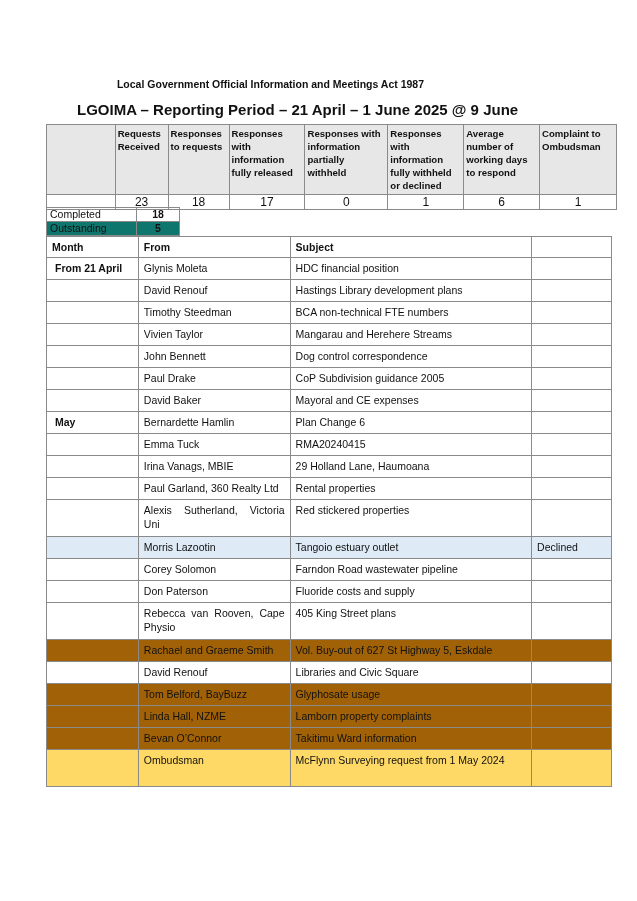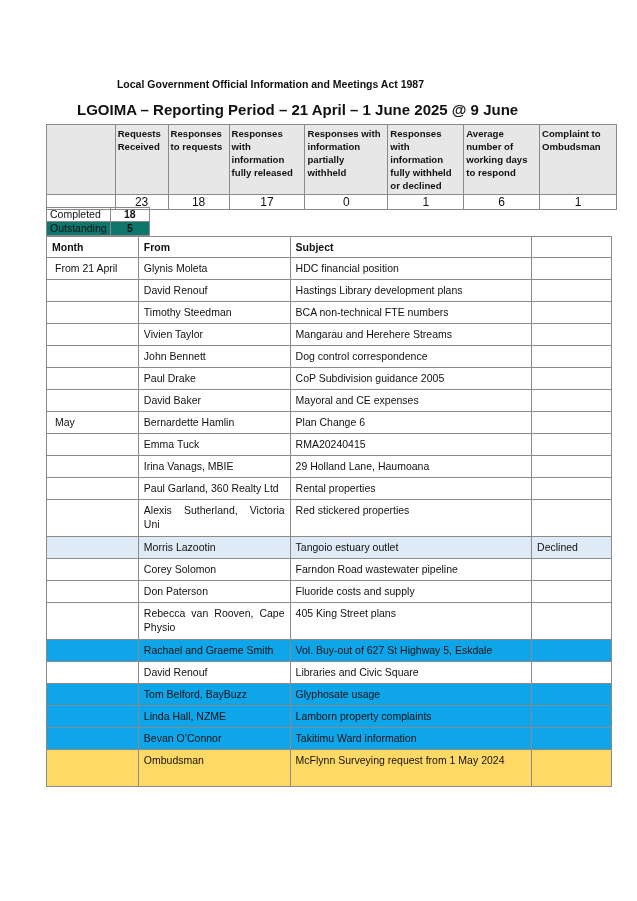--- a/index.html
+++ b/index.html
@@ -4,35 +4,35 @@
 <style>
   html, body { margin: 0; padding: 0; background: #ffffff; }
   body { width: 637px; height: 901px; position: relative; font-family: "Liberation Sans", sans-serif; color: #111; overflow: hidden; }
   .title { position: absolute; left: 0; width: 541px; top: 78px; text-align: center; font-size: 10.5px; font-weight: bold; }
   .subtitle { position: absolute; left: 77px; top: 101px; font-size: 15px; font-weight: bold; }
   table { border-collapse: collapse; position: absolute; font-size: 10px; }
   td, th { border: 1px solid #8a8a8a; padding: 0; }
   .stats { left: 46px; top: 124px; width: 571px; }
   .stats th { background: #e7e7e7; font-weight: bold; text-align: left; vertical-align: top; padding: 2px 2px; line-height: 13px; height: 62px; font-size: 9.6px; margin-top: 48px; }
   .stats td { text-align: center; height: 14px; line-height: 14px; font-size: 12px; }
-  .summary { left: 46px; top: 207px; width: 104px; }
+  .summary { left: 46px; top: 207px; width: 134px; }
   .summary td { height: 13px; line-height: 13px; padding: 0 3px; font-size: 10.5px; }
   .summary td.val { text-align: center; font-weight: bold; width: 36px; }
   .summary tr.outstanding td { background: #0f766e; }
   .list { left: 46px; top: 236px; width: 566px; }
   .list td { vertical-align: top; padding: 3px 5px 0 5px; font-size: 10.5px; line-height: 14px; }
   .list tr.hdr td { font-weight: bold; height: 17px; }
   .list tr.r1 td { height: 18px; }
   .list tr.r2 td { height: 31px; }
   .list tr.r3 td { height: 33px; }
-  .list td.month { font-weight: normal; padding-left: 8px; }
+  .list td.month { font-weight: bold; padding-left: 8px; }
   .list td.just { text-align: justify; text-align-last: left; }
   .list tr.blue td { background: #deeaf6; }
   .list tr.blue td.month { background: #deeaf6; }
-  .list tr.green td { background: #0ea5e9; }
+  .list tr.green td { background: #a16207; }
   .list tr.yellow td { background: #ffd966; }
   .list tr.white td { background: #ffffff; }
 </style>
 </head>
 <body>
 
 <div class="title">Local Government Official Information and Meetings Act 1987</div>
 <div class="subtitle">LGOIMA – Reporting Period – 21 April – 1 June 2025  @ 9 June</div>
 
 <table class="stats">

